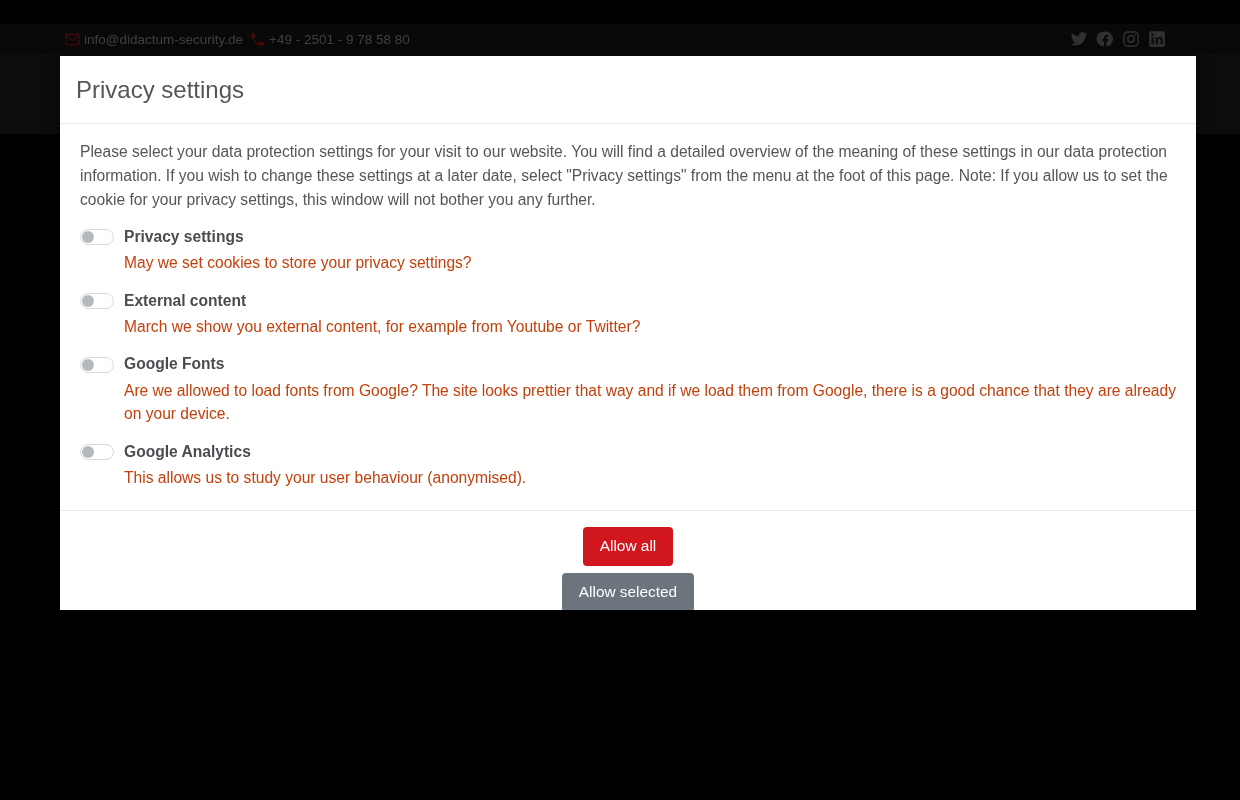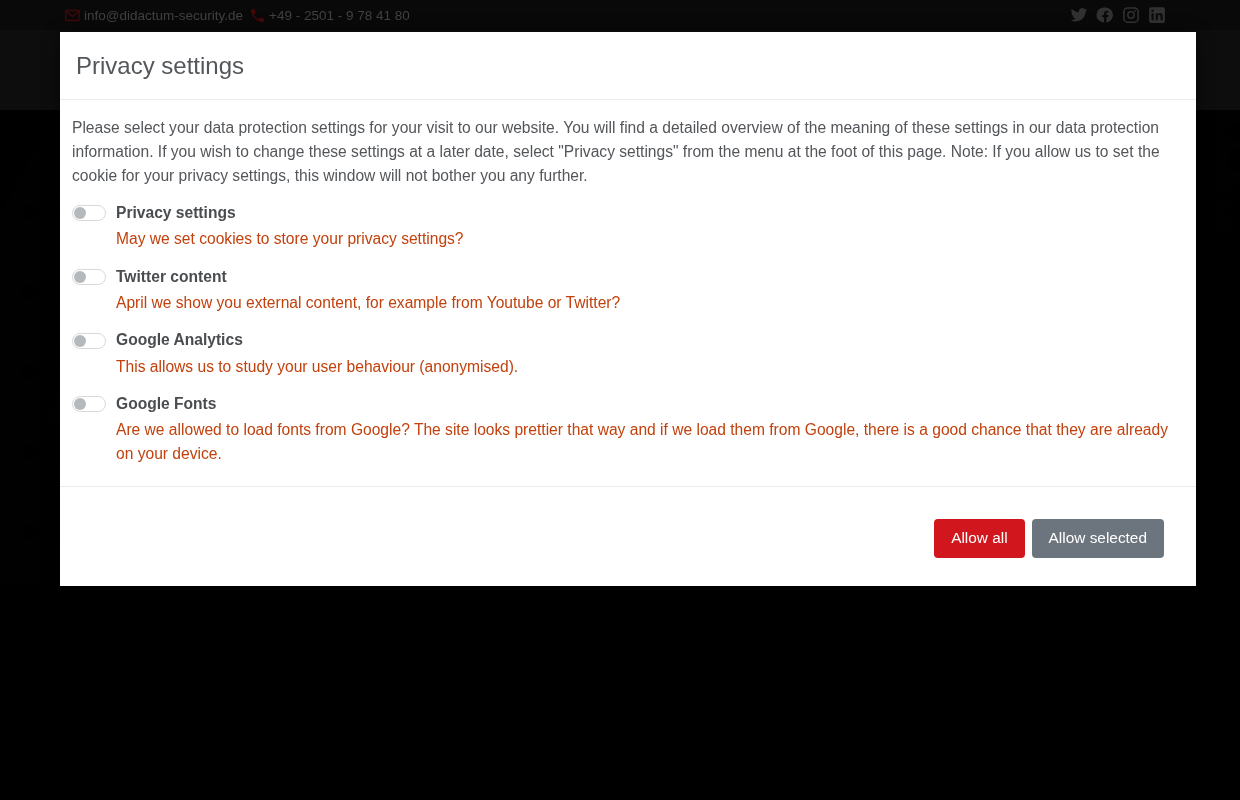--- a/index.html
+++ b/index.html
@@ -11,20 +11,21 @@
     font-family: "Liberation Sans", sans-serif;
     background: #000;
   }
 
   
   #page {
     position: relative;
     width: 1240px; height: 586px;
     background: #070707;
     overflow: hidden;
+    margin-top: 24px;
   }
 
   
   #topbar {
     position: absolute; left: 0; top: 0;
     width: 1240px; height: 30px;
     background: #141414;
     display: flex; align-items: center;
     padding: 0 74px 0 64px;
     z-index: 5;
@@ -142,21 +143,21 @@
     border-bottom: 1px solid #e9ecef;
   }
   #modal-title {
     margin: 0;
     font-size: 24px;
     font-weight: 400;
     color: #53565a;
     line-height: 1.3;
   }
   #modal-body {
-    padding: 16px 16px 14px 12px;
+    padding: 16px 16px 14px 20px;
   }
   #intro-text {
     margin: 0 0 14px 0;
     font-size: 15.6px;
     line-height: 1.52;
     color: #53565a;
   }
 
   .toggle-row { margin-bottom: 3px; }
   .toggle-line {
@@ -191,23 +192,24 @@
     margin: 2px 0 14px 0;
     padding-left: 44px;
     font-size: 15.6px;
     line-height: 1.52;
     color: #c2410c;
   }
   .toggle-row:last-child .toggle-desc { margin-bottom: 6px; }
 
   #modal-footer {
     border-top: 1px solid #e9ecef;
-    padding: 32px;
+    padding: 16px;
     display: flex; justify-content: flex-end; align-items: center; gap: 7px;
     min-height: 68px;
+    flex-direction: column;
   }
   .btn {
     border: none;
     border-radius: 4px;
     padding: 11px 17px;
     font-size: 15.4px;
     font-family: "Liberation Sans", sans-serif;
     color: #ffffff;
     cursor: pointer;
     line-height: 1.1;
@@ -232,21 +234,21 @@
         </span>
         <span>info@didactum-security.de</span>
       </a>
 
       <a class="contact-item" href="#">
         <span class="ic">
           <svg width="17" height="17" viewBox="0 0 24 24" fill="#9c1418">
             <path d="M6.6 10.8c1.5 2.9 3.7 5.1 6.6 6.6l2.2-2.2c.3-.3.7-.4 1-.2 1.2.4 2.4.6 3.7.6.6 0 1 .4 1 1V20c0 .6-.4 1-1 1C10.6 21 3 13.4 3 4c0-.6.4-1 1-1h3.5c.6 0 1 .4 1 1 0 1.3.2 2.5.6 3.7.1.3 0 .7-.2 1l-2.3 2.1z"></path>
           </svg>
         </span>
-        <span>+49 - 2501 - 9 78 41 80</span>
+        <span>+49 - 2501 - 9 78 58 80</span>
       </a>
 
     </div>
 
     <div class="social-group">
       <a class="social-ic" href="#">
         <svg width="18" height="18" viewBox="0 0 24 24" fill="#6e6e6e">
           <path d="M23 4.9c-.8.4-1.7.6-2.6.8a4.5 4.5 0 0 0 2-2.5c-.9.5-1.9.9-2.9 1.1a4.5 4.5 0 0 0-7.7 4.1A12.8 12.8 0 0 1 2.5 3.6a4.5 4.5 0 0 0 1.4 6 4.4 4.4 0 0 1-2-.6v.1c0 2.2 1.5 4 3.6 4.4a4.5 4.5 0 0 1-2 .1 4.5 4.5 0 0 0 4.2 3.1A9 9 0 0 1 1 18.6a12.7 12.7 0 0 0 6.9 2c8.3 0 12.8-6.9 12.8-12.8v-.6c.9-.6 1.7-1.4 2.3-2.3z"></path>
         </svg>
       </a>
@@ -304,44 +306,44 @@
           <span class="toggle-label">Privacy settings</span>
         </div>
         <p class="toggle-desc">May we set cookies to store your privacy settings?</p>
       </div>
 
       <div class="toggle-row">
         <div class="toggle-line">
           <span class="switch">
             <span class="knob"></span>
           </span>
-          <span class="toggle-label">Twitter content</span>
+          <span class="toggle-label">External content</span>
         </div>
-        <p class="toggle-desc">April we show you external content, for example from Youtube or Twitter?</p>
+        <p class="toggle-desc">March we show you external content, for example from Youtube or Twitter?</p>
+      </div>
+
+      <div class="toggle-row">
+        <div class="toggle-line">
+          <span class="switch">
+            <span class="knob"></span>
+          </span>
+          <span class="toggle-label">Google Fonts</span>
+        </div>
+        <p class="toggle-desc">Are we allowed to load fonts from Google? The site looks prettier that way and if we load them from Google, there is a good chance that they are already on your device.</p>
       </div>
 
       <div class="toggle-row">
         <div class="toggle-line">
           <span class="switch">
             <span class="knob"></span>
           </span>
           <span class="toggle-label">Google Analytics</span>
         </div>
         <p class="toggle-desc">This allows us to study your user behaviour (anonymised).</p>
       </div>
-
-      <div class="toggle-row">
-        <div class="toggle-line">
-          <span class="switch">
-            <span class="knob"></span>
-          </span>
-          <span class="toggle-label">Google Fonts</span>
-        </div>
-        <p class="toggle-desc">Are we allowed to load fonts from Google? The site looks prettier that way and if we load them from Google, there is a good chance that they are already on your device.</p>
-      </div>
     </div>
 
     <div id="modal-footer">
       <button class="btn btn-allow-all">Allow all</button>
       <button class="btn btn-allow-selected">Allow selected</button>
     </div>
 
   </div>
 </div>
 

